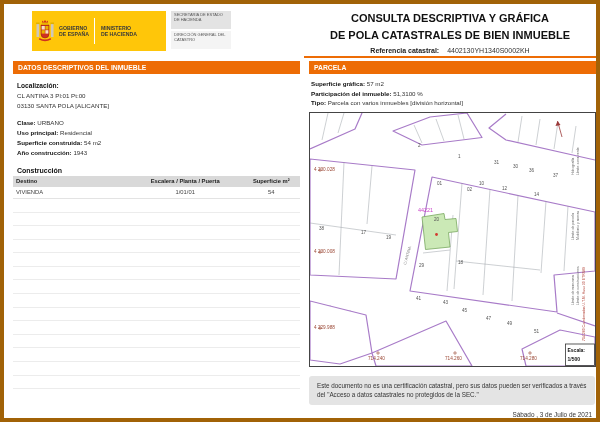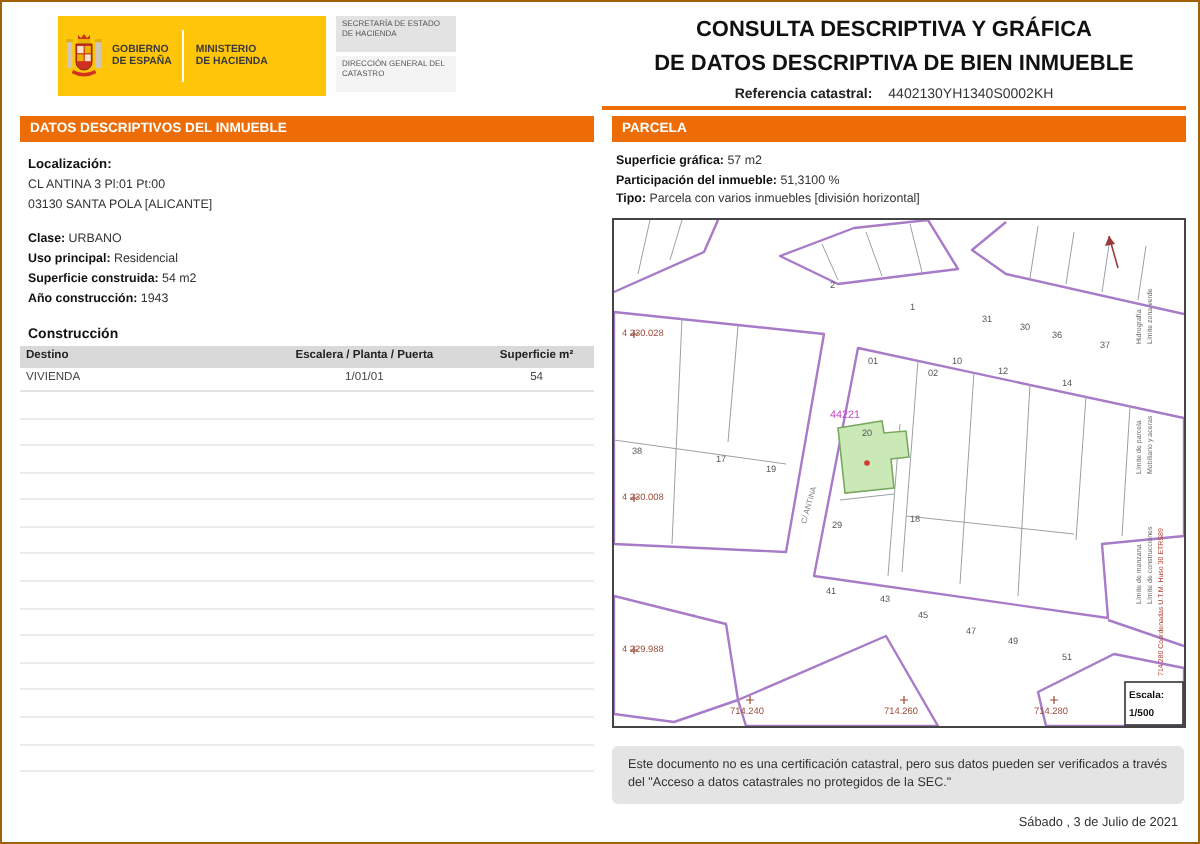--- a/index.html
+++ b/index.html
@@ -1,18 +1,18 @@
 <!DOCTYPE html>
 <html><head>
 <meta charset="utf-8">
 <style>
   html,body{margin:0;padding:0;background:#fff;}
   .page{position:relative;width:600px;height:422px;background:#fff;
         font-family:"Liberation Sans",sans-serif;color:#222;overflow:hidden;
-        border:1px solid #a16207;box-sizing:border-box;}
+        border:4px solid #a16207;box-sizing:border-box;}
   
   .gov-band{position:absolute;left:28px;top:7px;width:134px;height:40px;background:#FFC609;
             display:flex;align-items:center;}
   .crest{width:20px;height:30px;margin-left:3px;flex:none;}
   .gov-txt{font-size:5.2px;font-weight:bold;color:#3a3a3a;line-height:1.25;padding:0 5px 0 4px;}
   .gov-sep{width:1px;height:26px;background:#fff;flex:none;}
   .min-txt{font-size:5.2px;font-weight:bold;color:#3a3a3a;line-height:1.25;padding:0 6px;}
   .sec-box{position:absolute;left:167px;top:7px;width:60px;height:40px;font-size:4px;
            color:#555;line-height:1.2;}
   .sec-top{background:#E3E3E3;padding:2px 3px;height:14px;}
@@ -94,21 +94,21 @@
       <div>DE HACIENDA</div>
     </div>
   </div>
   <div class="sec-box">
     <div class="sec-top">SECRETARÍA DE ESTADO DE HACIENDA</div>
     <div class="sec-bot">DIRECCIÓN GENERAL DEL CATASTRO</div>
   </div>
 
   <div class="title-block">
     <div class="title-l">CONSULTA DESCRIPTIVA Y GRÁFICA</div>
-    <div class="title-l">DE DATOS DESCRIPTIVA DE BIEN INMUEBLE</div>
+    <div class="title-l">DE POLA CATASTRALES DE BIEN INMUEBLE</div>
     <div class="ref-row">
       <span class="ref-lbl">Referencia catastral:</span>
       <span class="ref-val">4402130YH1340S0002KH</span>
     </div>
   </div>
   <div class="orange-rule"></div>
 
   <div class="left-col">
     <div class="sec-bar">DATOS DESCRIPTIVOS DEL INMUEBLE</div>
     <div class="blk-lbl">Localización:</div>

